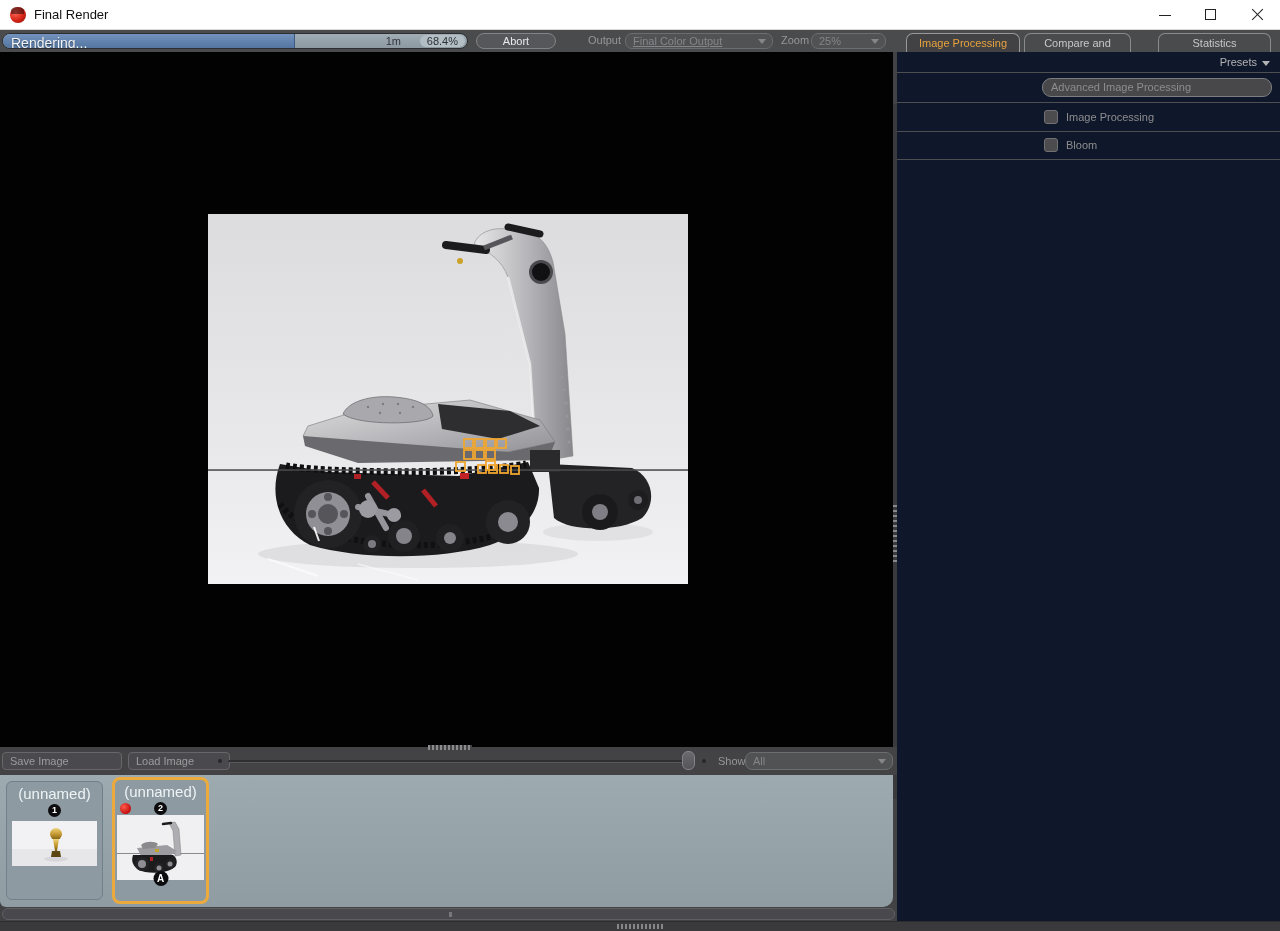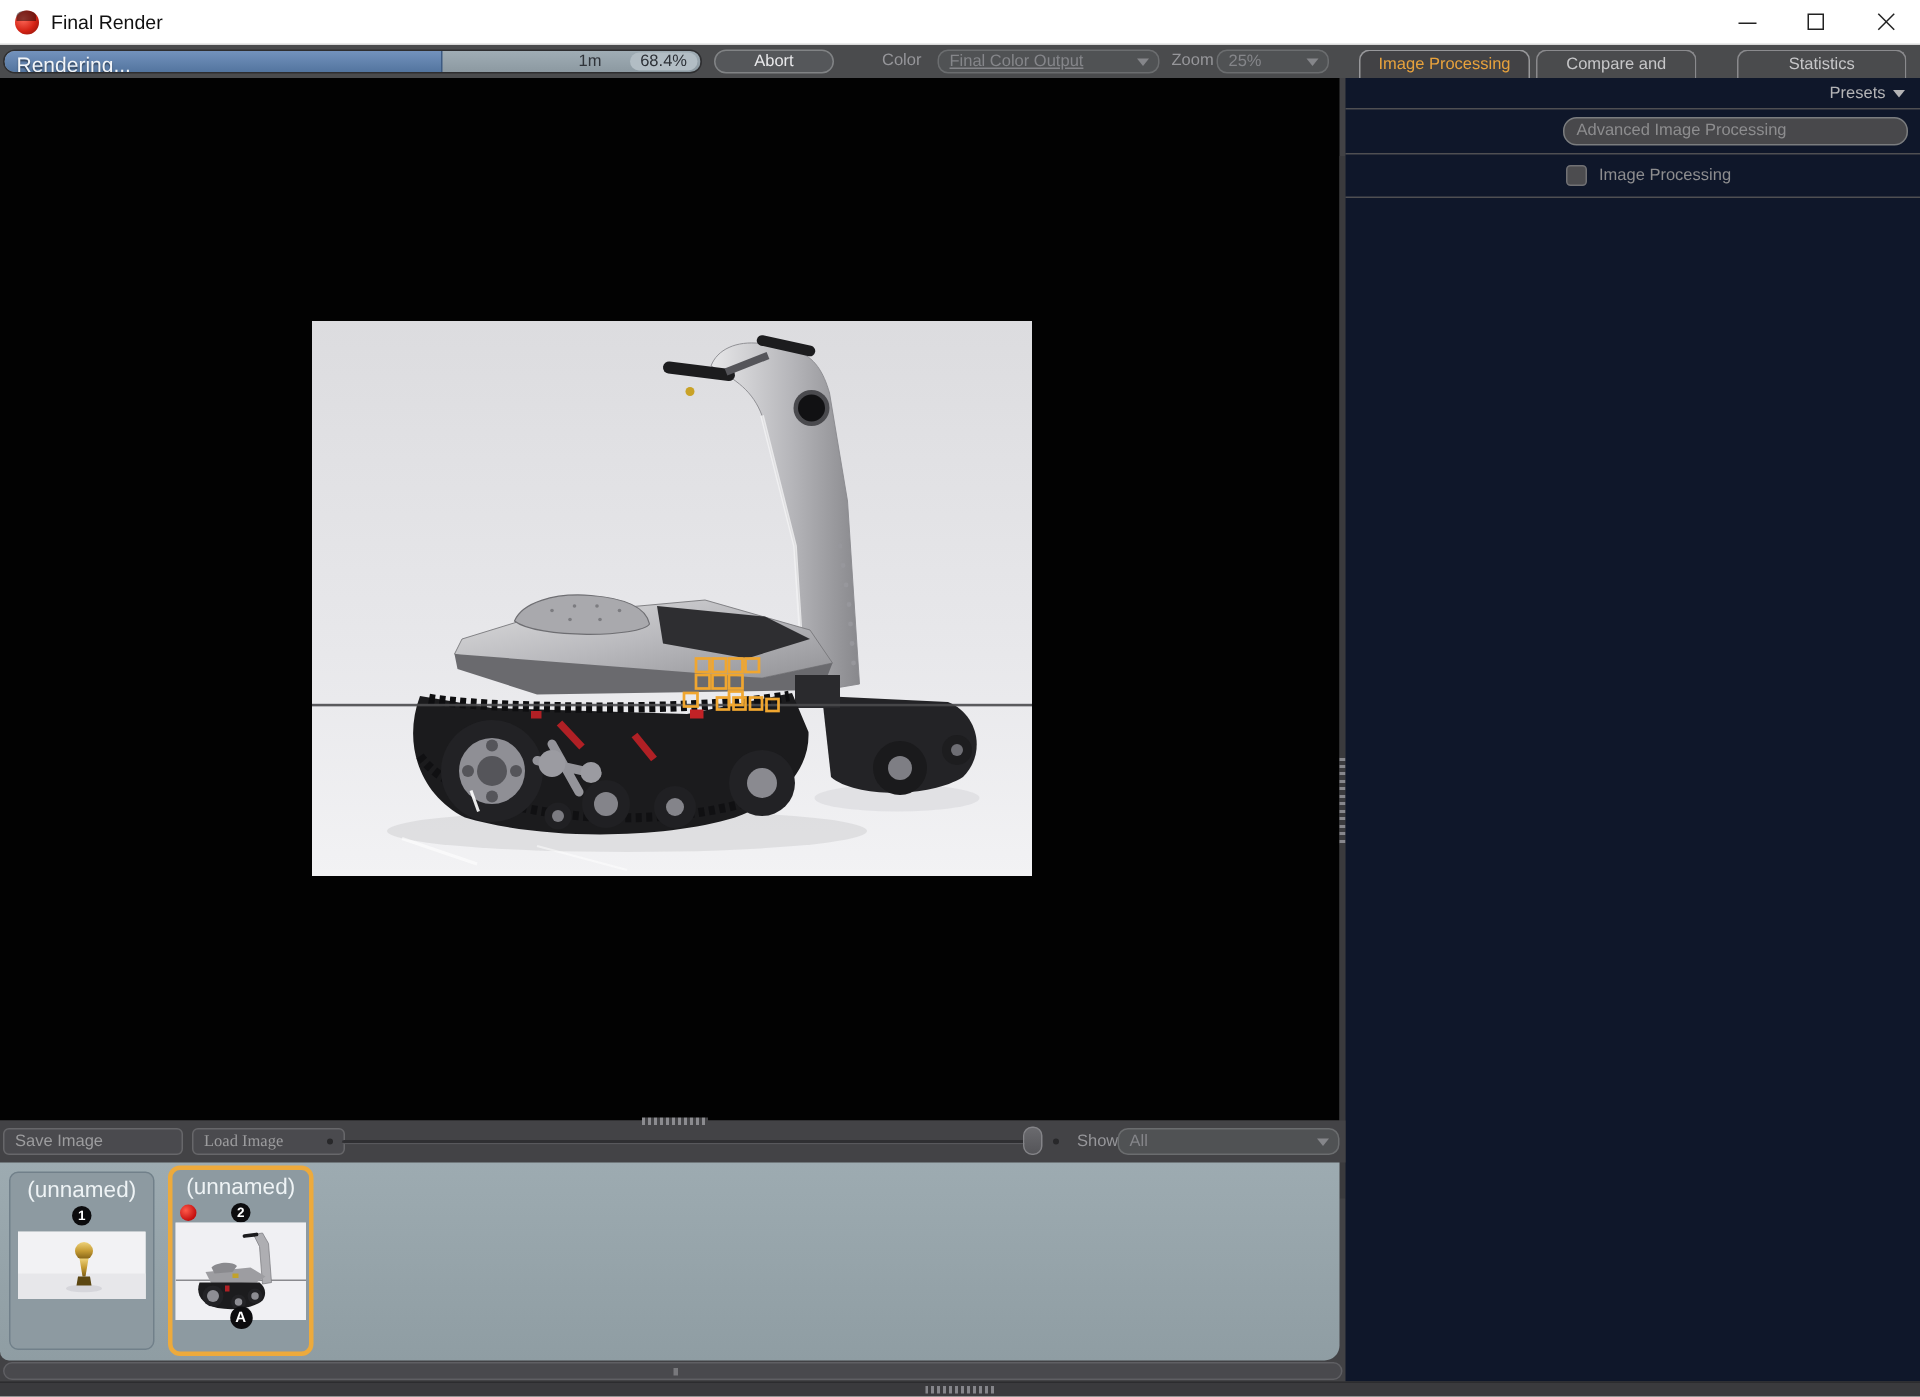--- a/index.html
+++ b/index.html
@@ -127,21 +127,21 @@
 
   <div class="toolbar">
     <div class="progress">
       <div class="progress-fill"></div>
       <div class="progress-status">Rendering...</div>
       <div class="progress-time">1m</div>
       <div class="progress-pct">68.4%</div>
     </div>
     <div class="abort-btn">Abort</div>
 
-    <div class="tb-label" style="left:588px;">Color</div>
+    <div class="tb-label" style="left:588px;">Output</div>
     <div class="dropdown" style="left:625px; width:148px;text-decoration:underline;">
       <span>Final Color Output</span>
       <span class="dd-arrow"></span>
     </div>
 
     <div class="tb-label" style="left:781px;">Zoom</div>
     <div class="dropdown" style="left:811px; width:75px;">
       <span>25%</span>
       <span class="dd-arrow"></span>
     </div>
@@ -276,26 +276,30 @@
         <span>Presets</span><span class="presets-arrow"></span>
       </div>
     </div>
     <div class="panel-row" style="height:30px;">
       <div class="adv-btn">Advanced Image Processing</div>
     </div>
     <div class="panel-row" style="height:29px;">
       <div class="checkbox"></div>
       <div class="cb-label">Image Processing</div>
     </div>
+    <div class="panel-row" style="height:28px;">
+      <div class="checkbox" style="top:6px;"></div>
+      <div class="cb-label" style="top:7px;">Bloom</div>
+    </div>
   </div>
 
   <div class="bottom-toolbar">
     <div class="bt-drag"></div>
     <div class="bt-btn" style="left:2px; width:120px;">Save Image</div>
-    <div class="bt-btn" style="left:128px; width:102px;font-family:Liberation Serif, serif;">Load Image</div>
+    <div class="bt-btn" style="left:128px; width:102px;">Load Image</div>
     <div class="sl-dot" style="left:218px;"></div>
     <div class="sl-track"></div>
     <div class="sl-thumb"></div>
     <div class="sl-dot" style="left:702px;"></div>
     <div class="tb-label" style="left:718px; top:8px;">Show</div>
     <div class="dropdown" style="left:745px; top:5px; width:148px; height:18px; line-height:16px;">
       <span>All</span>
       <span class="dd-arrow" style="top:6px;"></span>
     </div>
   </div>

